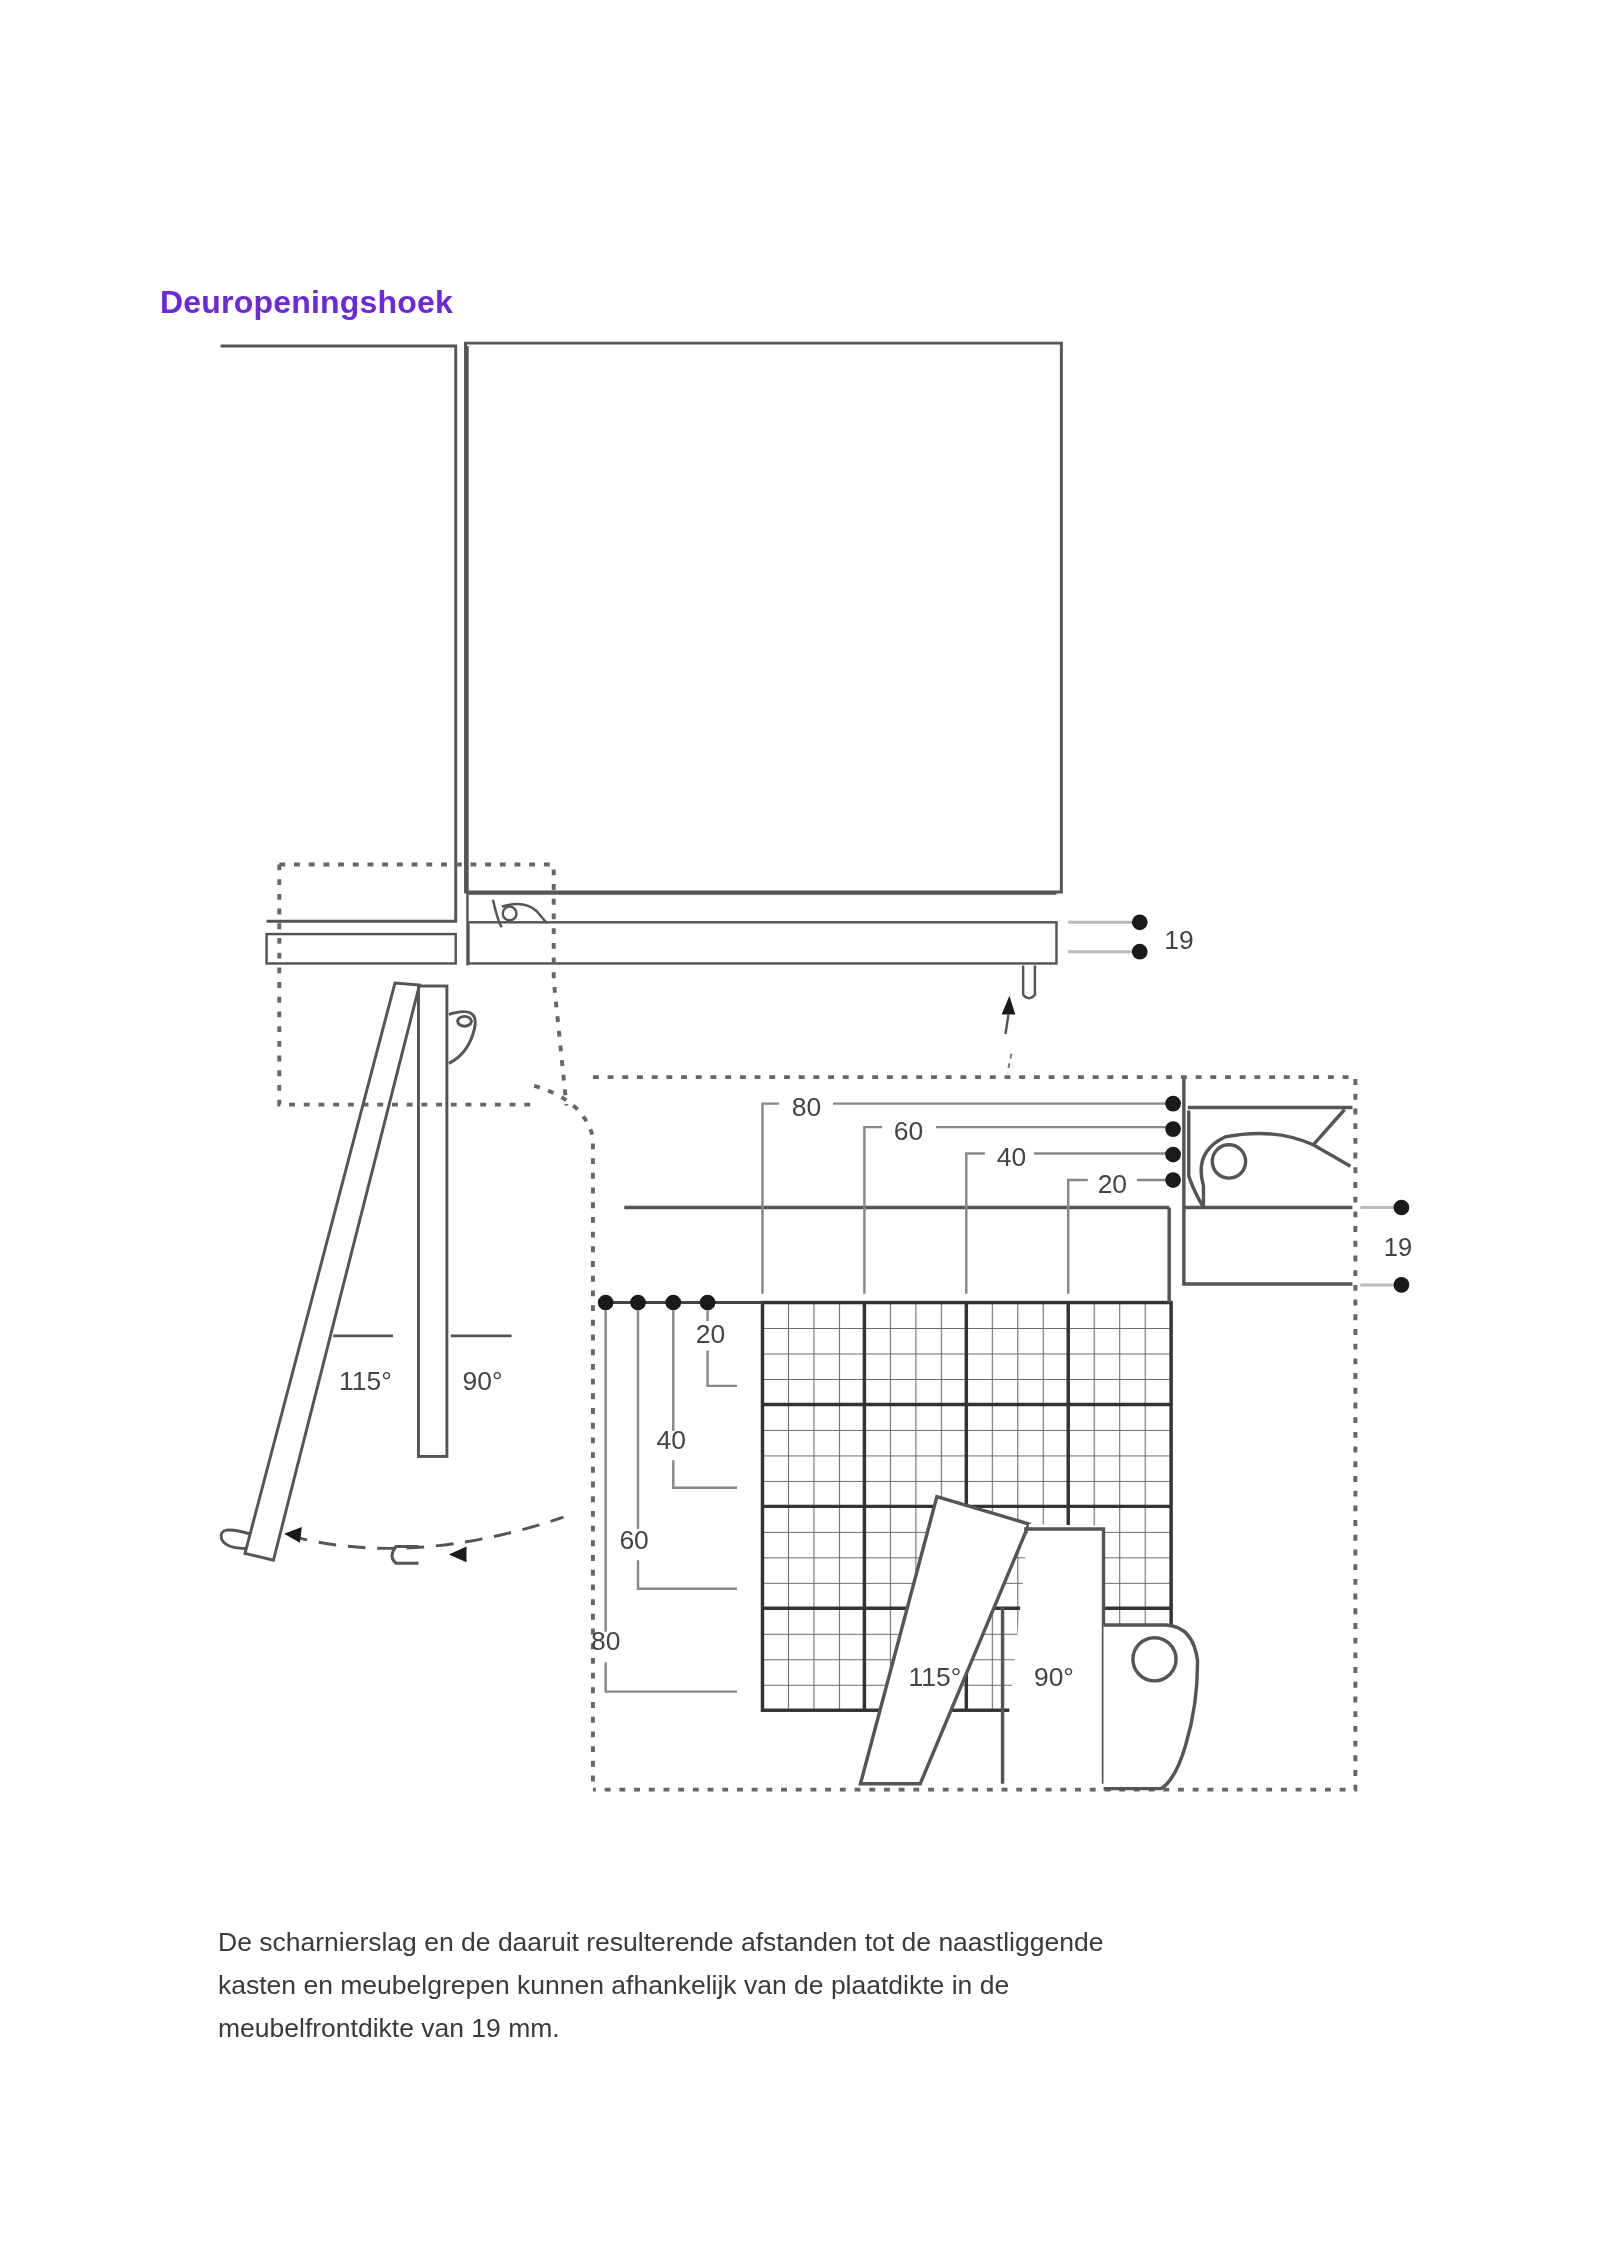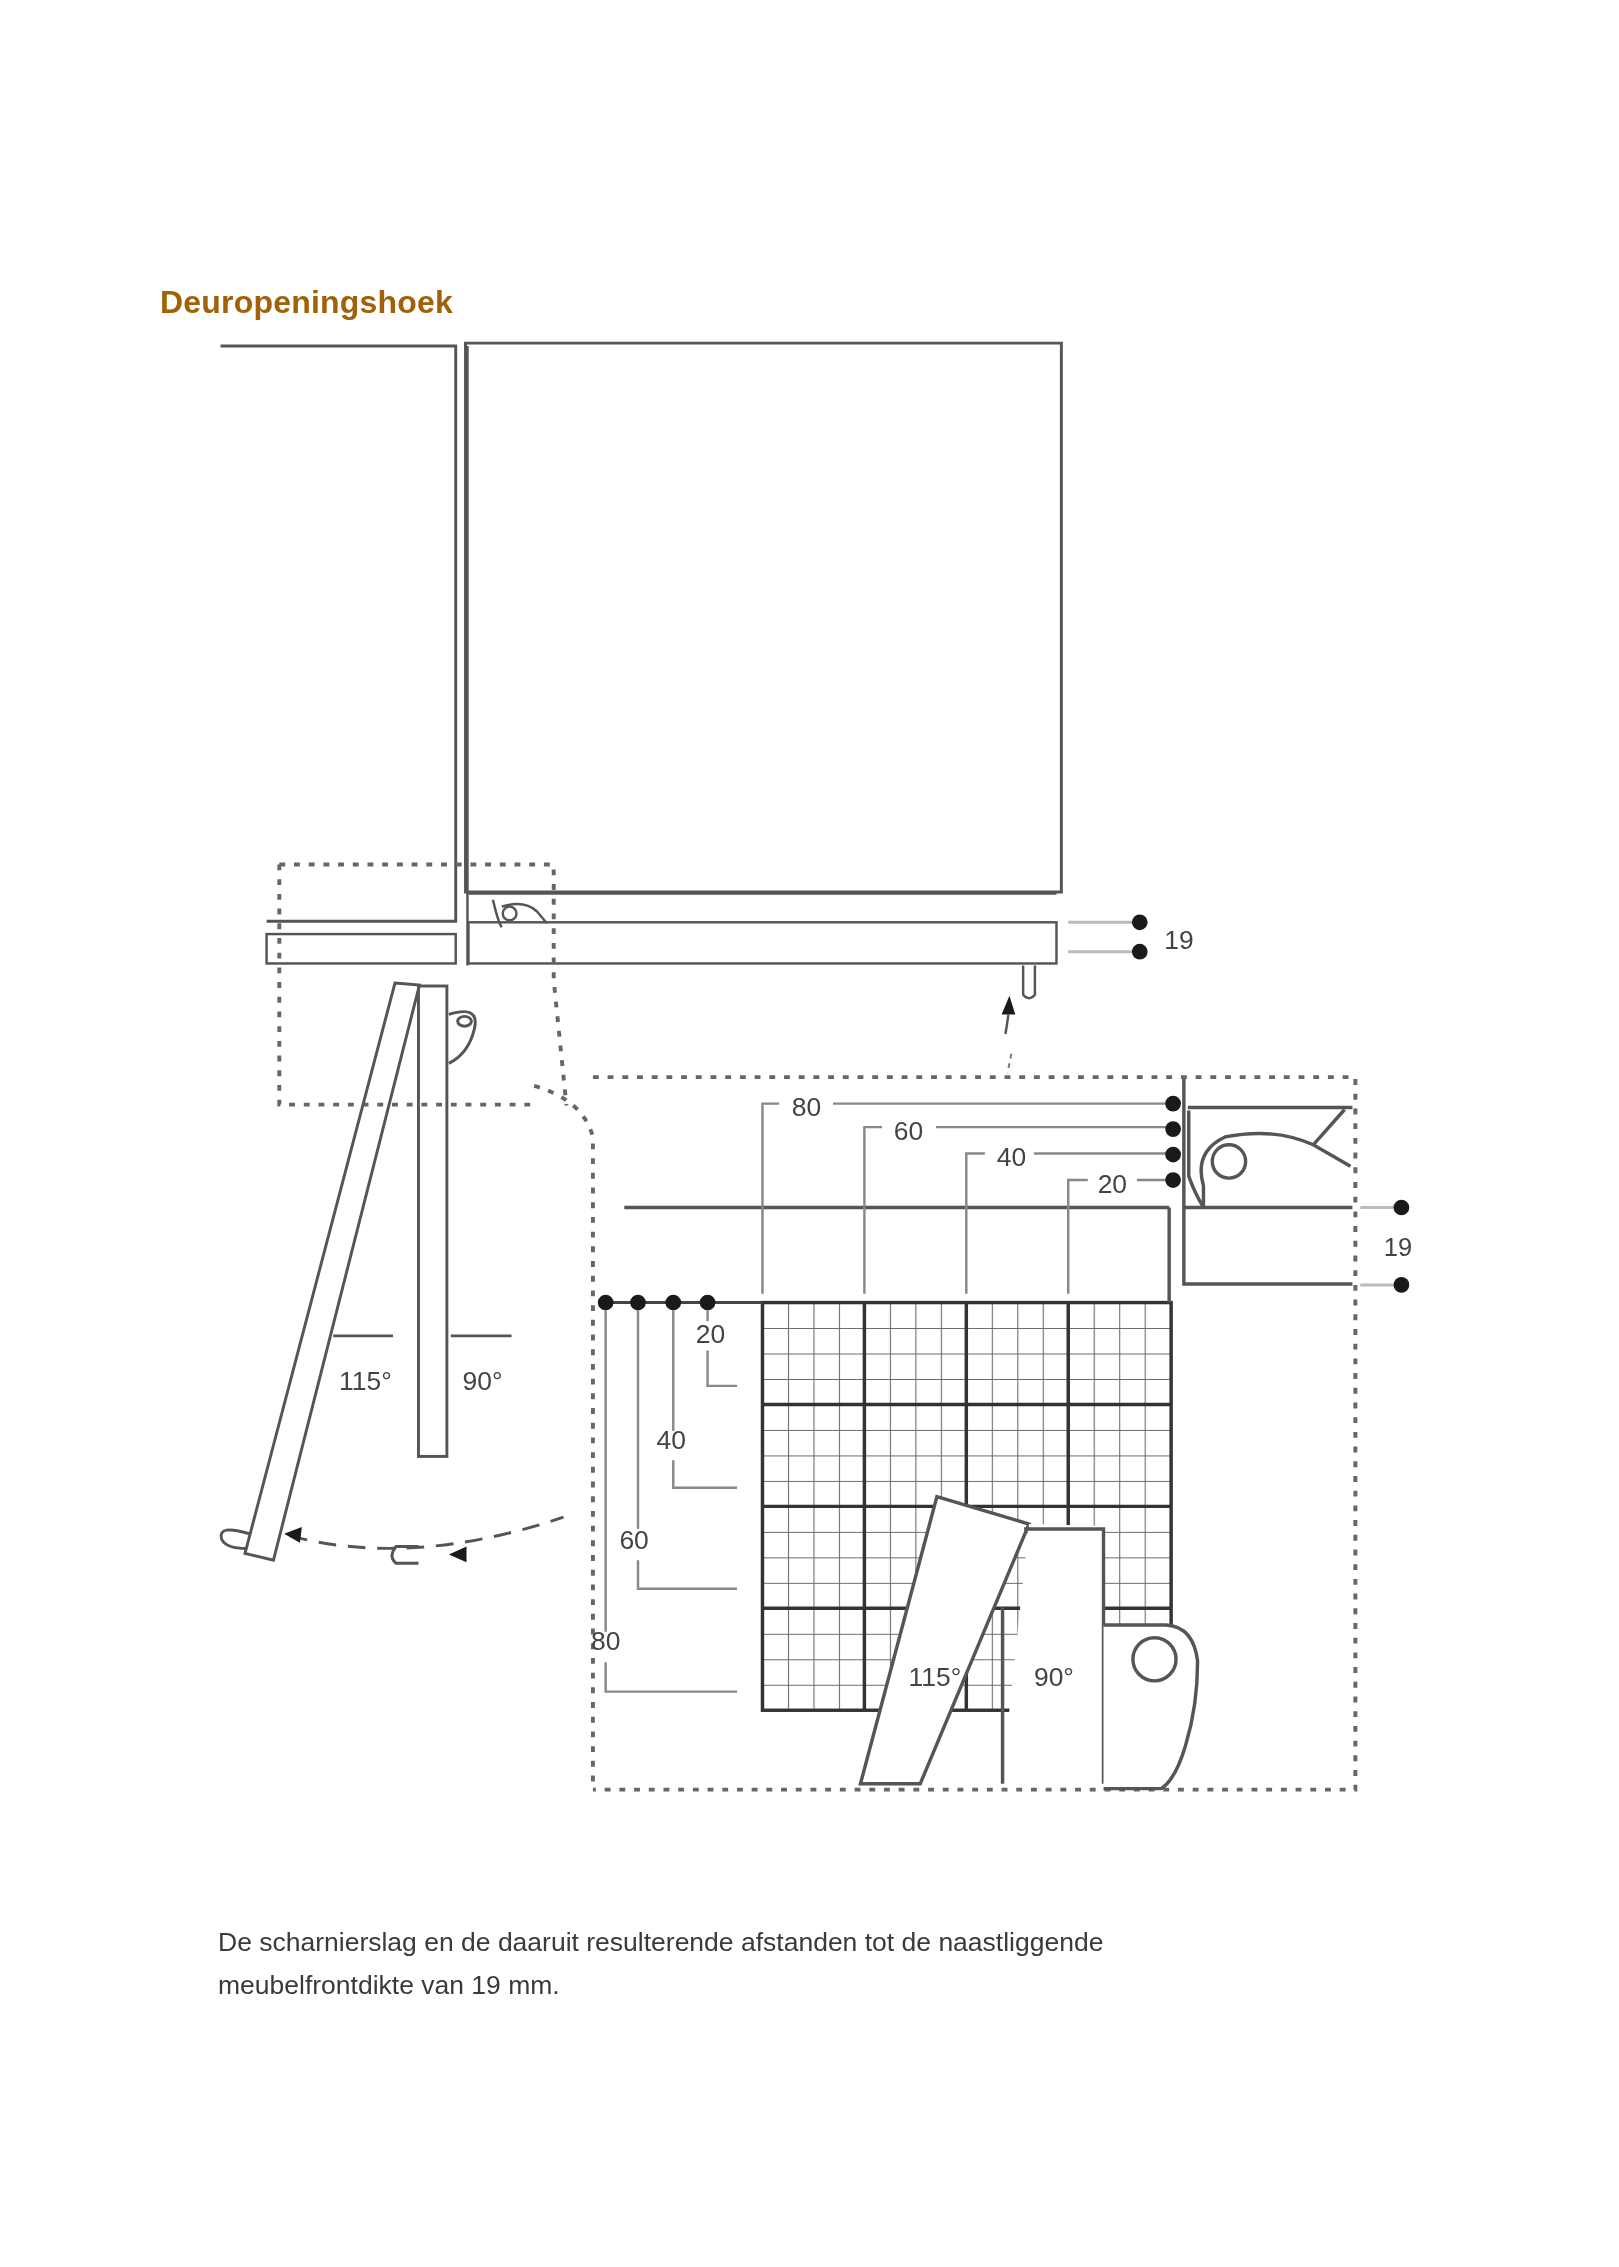--- a/index.html
+++ b/index.html
@@ -1,19 +1,19 @@
 <!DOCTYPE html>
 <html><head>
 <meta charset="utf-8">
 <style>
   html, body { margin: 0; padding: 0; background: #ffffff; }
   body { width: 1619px; height: 2267px; position: relative; overflow: hidden;
          font-family: "Liberation Sans", "DejaVu Sans", sans-serif; color: #2a2a2a; }
   .title { position: absolute; left: 160px; top: 284px; font-size: 32px; font-weight: bold;
-           color: #a16207; letter-spacing: 0.2px; }
+           color: #6d28d9; letter-spacing: 0.2px; }
   svg.drawing { position: absolute; left: 0; top: 0; }
   .caption { position: absolute; left: 218px; top: 1921px; width: 1137px; font-size: 26.5px;
              line-height: 43px; color: #3a3a3a; }
   .caption span { display: block; white-space: nowrap; }
   .lbl { font-family: "Liberation Sans", "DejaVu Sans", sans-serif; fill: #444; }
 </style>
 </head>
 <body>
 
 <div class="title">Deuropeningshoek</div>
@@ -164,15 +164,16 @@
     <line x1="1023" y1="1640" x2="1023" y2="1820" fill="none"></line>
     <path d="M1126 1658 L1190 1658 Q 1218 1660 1222 1695 Q 1222 1740 1210 1780 Q 1200 1815 1185 1825 L1126 1825"></path>
     <circle cx="1178" cy="1693" r="22" fill="#fff"></circle>
   </g>
   <text class="lbl" x="927" y="1720" font-size="27">115°</text>
   <text class="lbl" x="1055" y="1720" font-size="27">90°</text>
 </svg>
 
 <div class="caption">
   <span>De scharnierslag en de daaruit resulterende afstanden tot de naastliggende</span>
+  <span>kasten en meubelgrepen kunnen afhankelijk van de plaatdikte in de</span>
   <span>meubelfrontdikte van 19 mm.</span>
 </div>
 
 
 </body></html>

